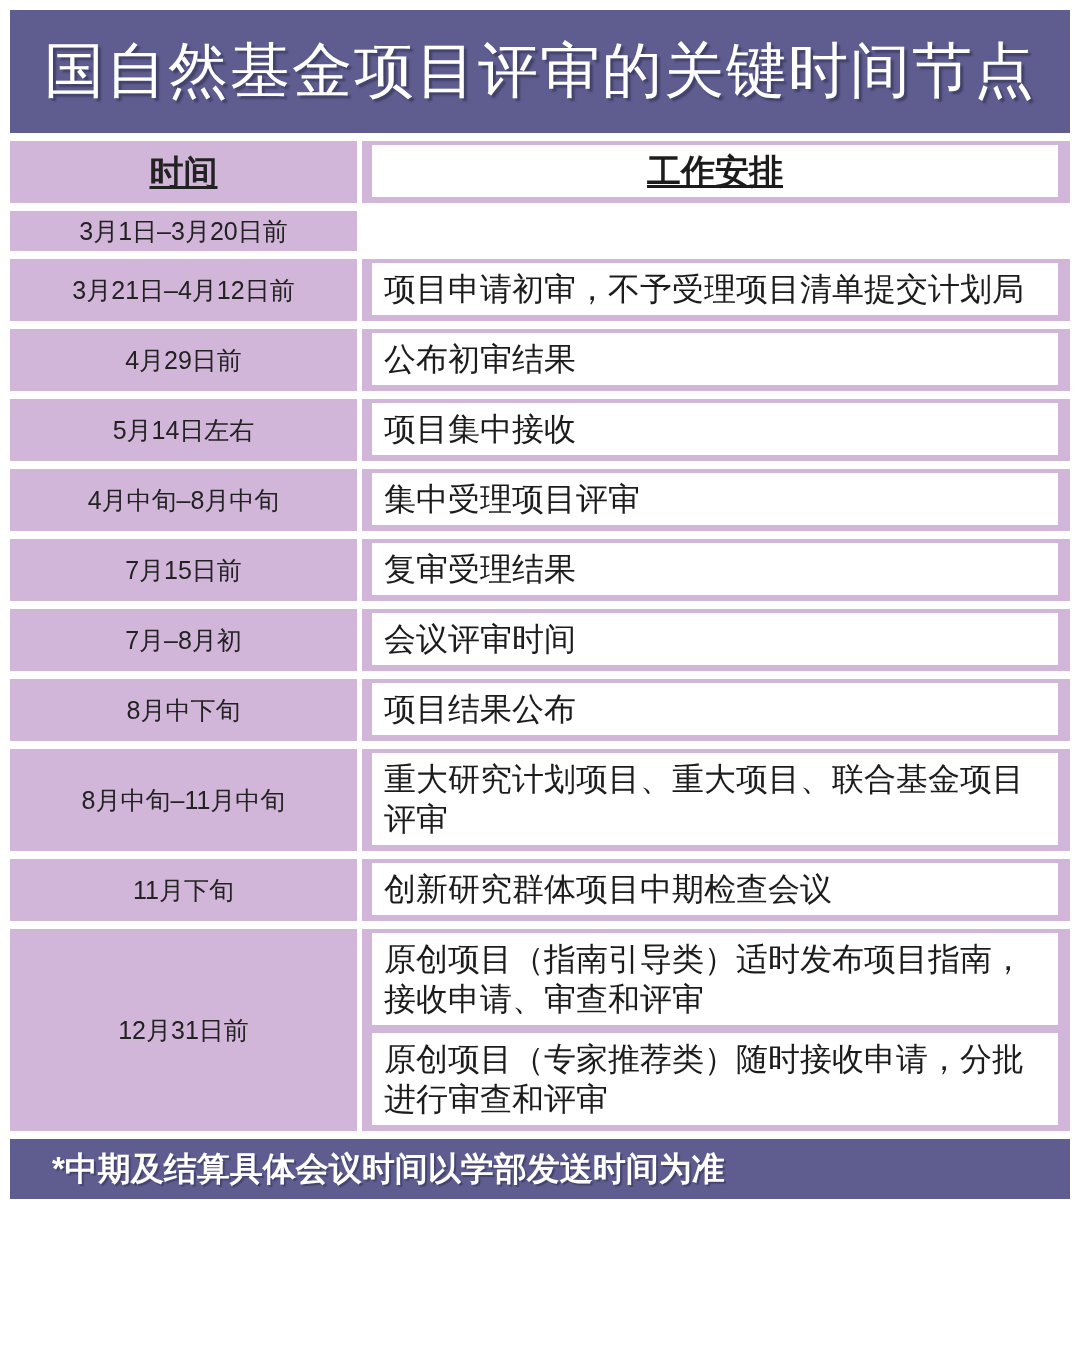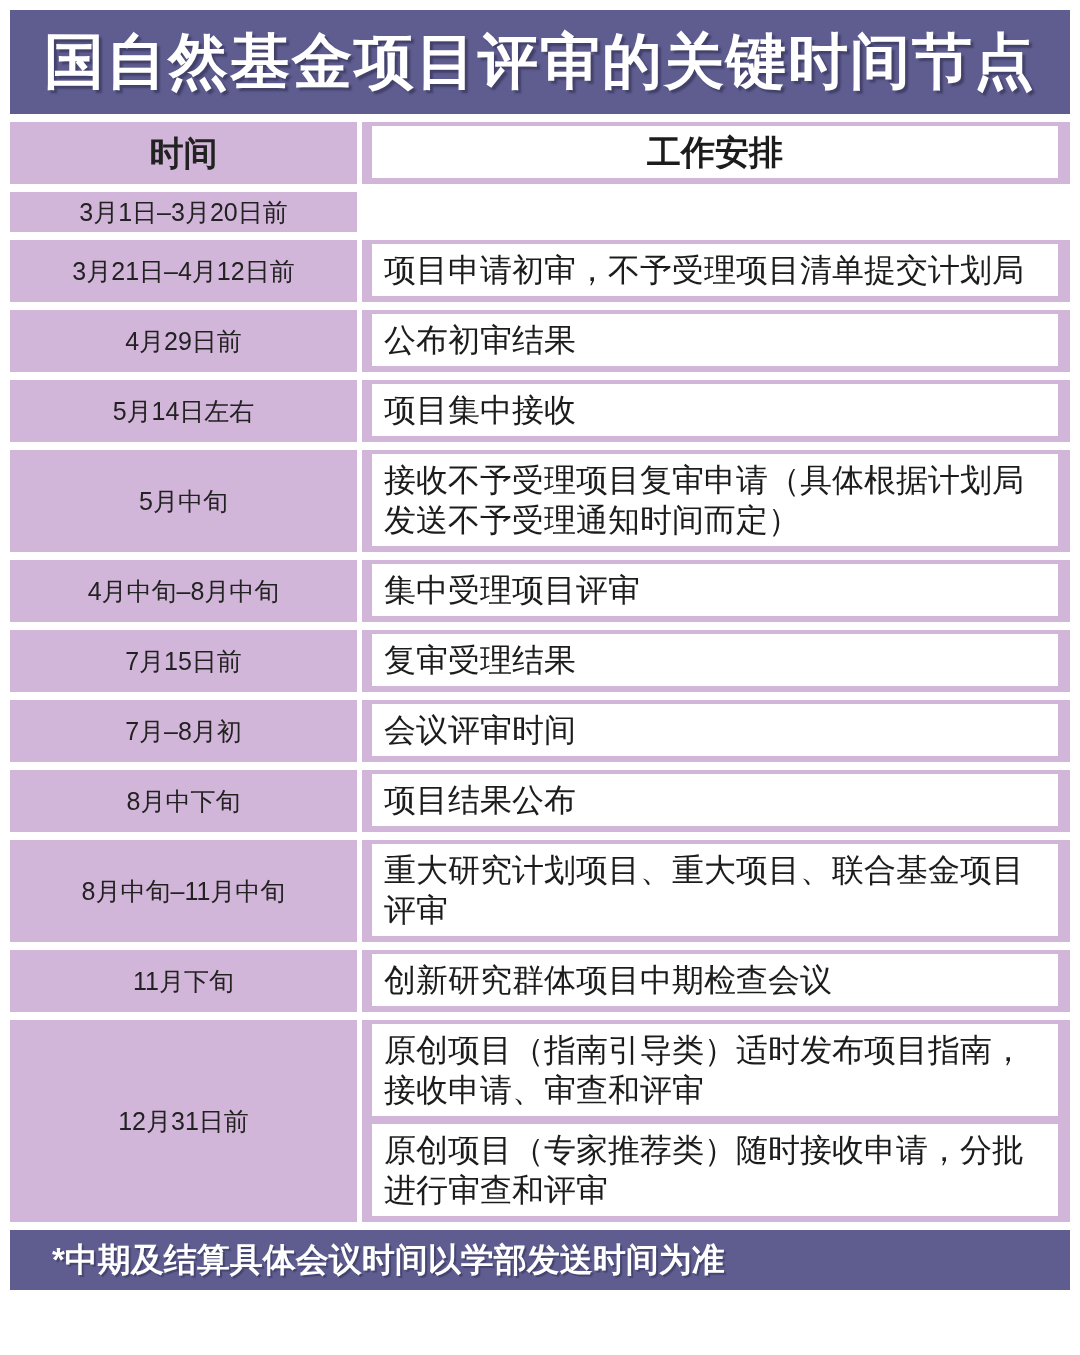--- a/index.html
+++ b/index.html
@@ -12,25 +12,25 @@
   .page {
     width: 1080px;
     height: 1355px;
     box-sizing: border-box;
     padding: 10px 10px 8px 10px;
     background: #ffffff;
     overflow: hidden;
   }
   
   .title-banner {
-    height: 104px;
+    height: 123px;
     background: #5f5d90;
     color: #ffffff;
     font-size: 60px;
-    font-weight: 700;
+    font-weight: 400;
     letter-spacing: 2px;
     display: flex;
     align-items: center;
     justify-content: center;
     text-shadow: 3px 3px 2px rgba(30,30,60,0.45);
     margin-bottom: 8px;
   }
   
   .row {
     display: flex;
@@ -67,20 +67,21 @@
     color: #1c1c1c;
     display: flex;
     align-items: center;
     flex: 1;
   }
   
   .header-row .time-cell,
   .header-row .work-cell {
     font-weight: 700;
     font-size: 34px;
+    text-decoration: underline;
   }
   .header-row .work-cell {
     justify-content: center;
     text-align: center;
   }
   
   .footer-bar {
     height: 60px;
     background: #5f5d90;
     color: #ffffff;
@@ -125,26 +126,20 @@
         </div>
   </div>
 
   <div class="row">
     <div class="time-cell">5月14日左右</div>
     <div class="work-seg">
           <div class="work-cell">项目集中接收</div>
         </div>
   </div>
 
-  <div class="row">
-    <div class="time-cell">5月中旬</div>
-    <div class="work-seg">
-          <div class="work-cell">接收不予受理项目复审申请（具体根据计划局发送不予受理通知时间而定）</div>
-        </div>
-  </div>
 
   <div class="row">
     <div class="time-cell">4月中旬–8月中旬</div>
     <div class="work-seg">
           <div class="work-cell">集中受理项目评审</div>
         </div>
   </div>
 
   <div class="row">
     <div class="time-cell">7月15日前</div>

